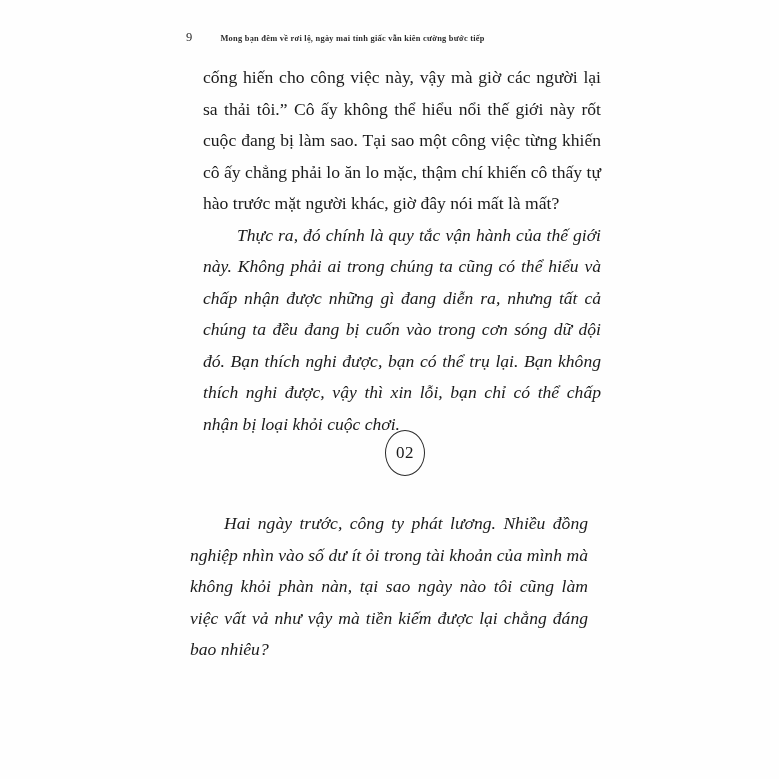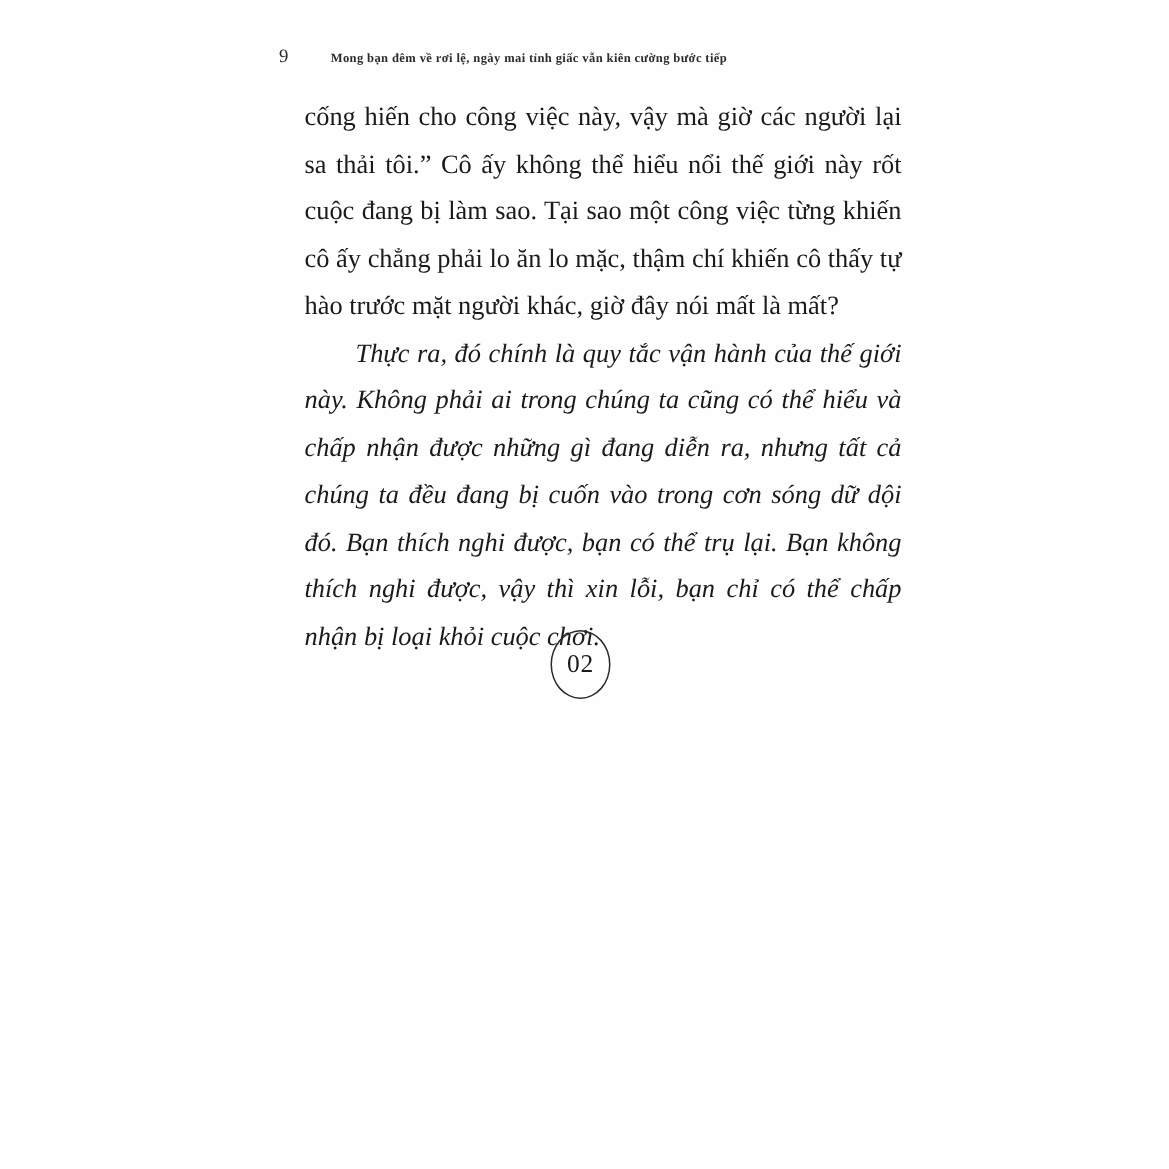--- a/index.html
+++ b/index.html
@@ -60,26 +60,26 @@
     text-justify: inter-word;
     color: #1a1a1a;
     hyphens: none;
   }
   p.indent {
     text-indent: 34px;
     font-style: italic;
   }
   .section-ornament {
     position: absolute;
-    left: 188px;
+    left: 206px;
     top: 420px;
     width: 398px;
     height: 66px;
     display: flex;
-    align-items: flex-start;
+    align-items: center;
     justify-content: center;
   }
   .ornament-circle {
     width: 38px;
     height: 44px;
     border: 1.1px solid #2a2a2a;
     border-radius: 50%;
     display: flex;
     align-items: center;
     justify-content: center;
@@ -107,15 +107,16 @@
   <div class="textblock">
     <p class="para">cống hiến cho công việc này, vậy mà giờ các người lại sa thải tôi.” Cô ấy không thể hiểu nổi thế giới này rốt cuộc đang bị làm sao. Tại sao một công việc từng khiến cô ấy chẳng phải lo ăn lo mặc, thậm chí khiến cô thấy tự hào trước mặt người khác, giờ đây nói mất là mất?</p>
     <p class="para indent">Thực ra, đó chính là quy tắc vận hành của thế giới này. Không phải ai trong chúng ta cũng có thể hiểu và chấp nhận được những gì đang diễn ra, nhưng tất cả chúng ta đều đang bị cuốn vào trong cơn sóng dữ dội đó. Bạn thích nghi được, bạn có thể trụ lại. Bạn không thích nghi được, vậy thì xin lỗi, bạn chỉ có thể chấp nhận bị loại khỏi cuộc chơi.</p>
   </div>
 
   <div class="section-ornament">
     <div class="ornament-circle">02</div>
   </div>
 
   <div class="block-two">
+    <p class="para indent">Hai ngày trước, công ty phát lương. Nhiều đồng nghiệp nhìn vào số dư ít ỏi trong tài khoản của mình mà không khỏi phàn nàn, tại sao ngày nào tôi cũng làm việc vất vả như vậy mà tiền kiếm được lại chẳng đáng bao nhiêu?</p>
   </div>
 
 </div>
 
 </body></html>

